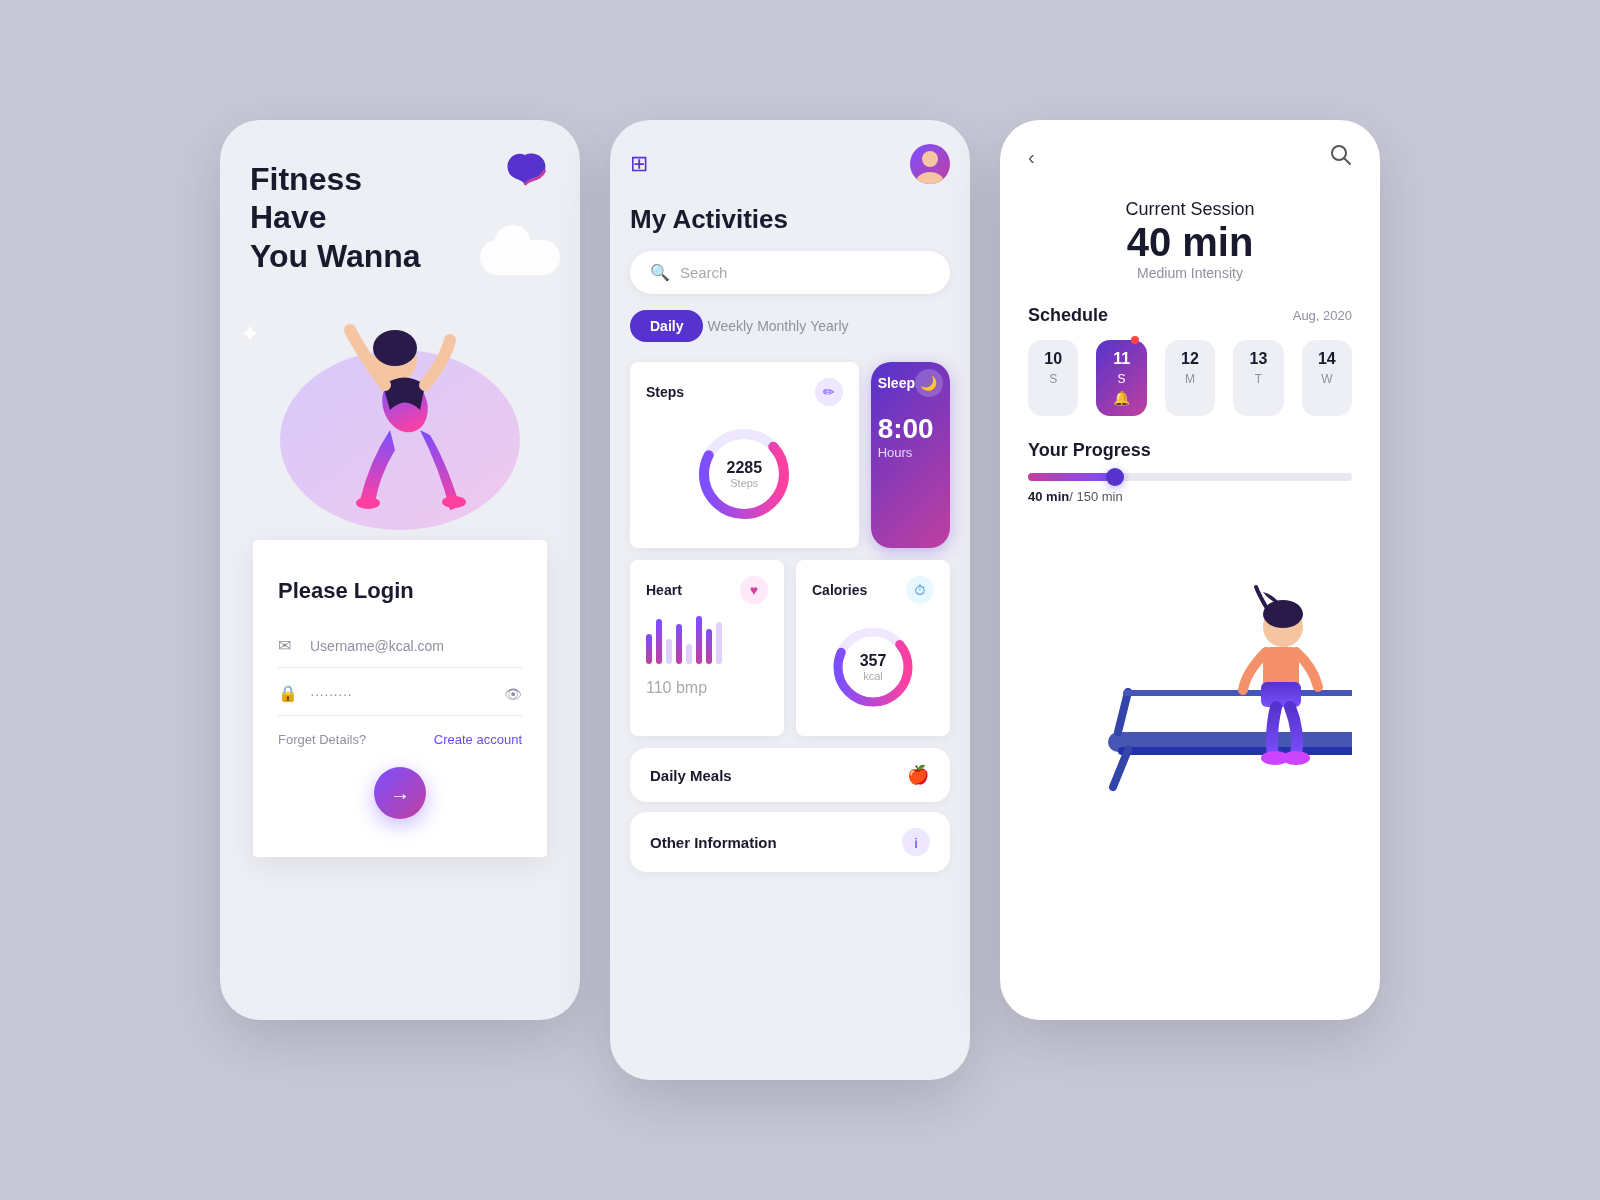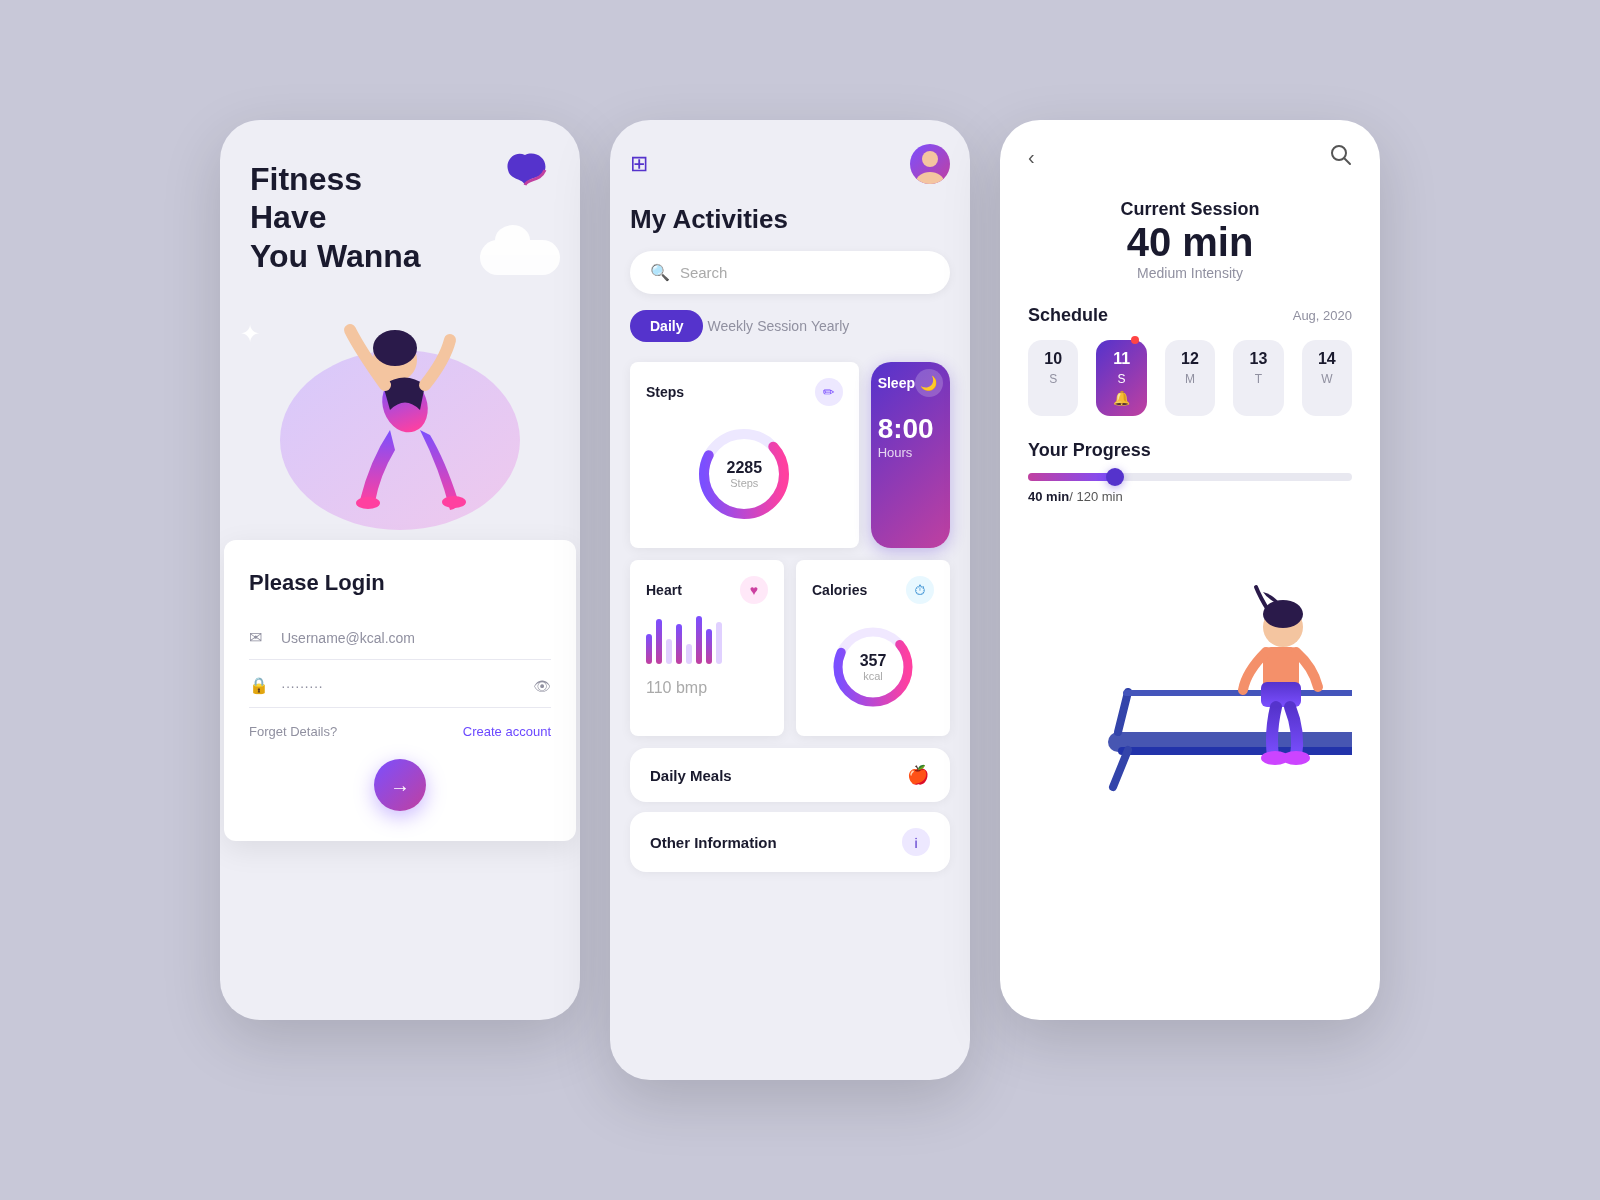--- a/index.html
+++ b/index.html
@@ -84,23 +84,23 @@
       position: absolute;
       top: 200px;
       left: 20px;
       color: white;
       font-size: 24px;
       z-index: 3;
     }
     
     .login-card {
       background: white;
-      margin: 0 4px 20px;
-      border-radius: 12px;
-      padding: 30px 25px;
+      margin: 0 33px 20px;
+      border-radius: 4px;
+      padding: 38px 25px;
       box-shadow: 0 8px 30px rgba(0,0,0,0.08);
     }
     .login-title {
       font-size: 22px;
       font-weight: 700;
       color: #1a1a2e;
       margin-bottom: 20px;
     }
     .input-row {
       display: flex;
@@ -376,21 +376,21 @@
       font-size: 20px;
       color: #555;
       cursor: pointer;
     }
     .session-title {
       text-align: center;
       margin-bottom: 24px;
     }
     .session-label {
       font-size: 18px;
-      font-weight: 700;
+      font-weight: 400;
       color: #1a1a2e;
     }
     .session-time {
       font-size: 40px;
       font-weight: 800;
       color: #1a1a2e;
     }
     .session-intensity {
       font-size: 14px;
       color: #9090a0;
@@ -601,21 +601,21 @@
       <div class="activities-title">My Activities</div>
 
       <div class="search-bar">
         <span style="color:#aaa;font-size:16px;">🔍</span>
         <span class="search-placeholder">Search</span>
       </div>
 
       <div class="filter-tabs">
         <span class="tab-active">Daily</span>
         <span class="tab-inactive">Weekly</span>
-        <span class="tab-inactive">Session</span>
+        <span class="tab-inactive">Monthly</span>
         <span class="tab-inactive">Yearly</span>
       </div>
 
       <div class="widgets-row">
 
         <div class="widget-card">
           <div class="widget-header">
             <span class="widget-title">Steps</span>
             <div class="widget-icon-btn icon-purple">✏</div>
           </div>
@@ -761,21 +761,21 @@
       </div>
 
       <div class="progress-section">
         <div class="progress-title">Your Progress</div>
         <div class="progress-bar-track">
           <div class="progress-bar-fill" style="width:27%;">
             <div class="progress-thumb"></div>
           </div>
         </div>
         <div class="progress-label">
-          <strong>40 min</strong>/ <span>120 min</span>
+          <strong>40 min</strong>/ <span>150 min</span>
         </div>
       </div>
 
       <div class="treadmill-section">
         <svg viewBox="0 0 380 280" width="380" height="280">
           <defs>
             <linearGradient id="runnerBodyGrad" x1="0%" y1="0%" x2="0%" y2="100%">
               <stop offset="0%" style="stop-color:#5533cc;stop-opacity:1"></stop>
               <stop offset="100%" style="stop-color:#7b4fff;stop-opacity:1"></stop>
             </linearGradient>

